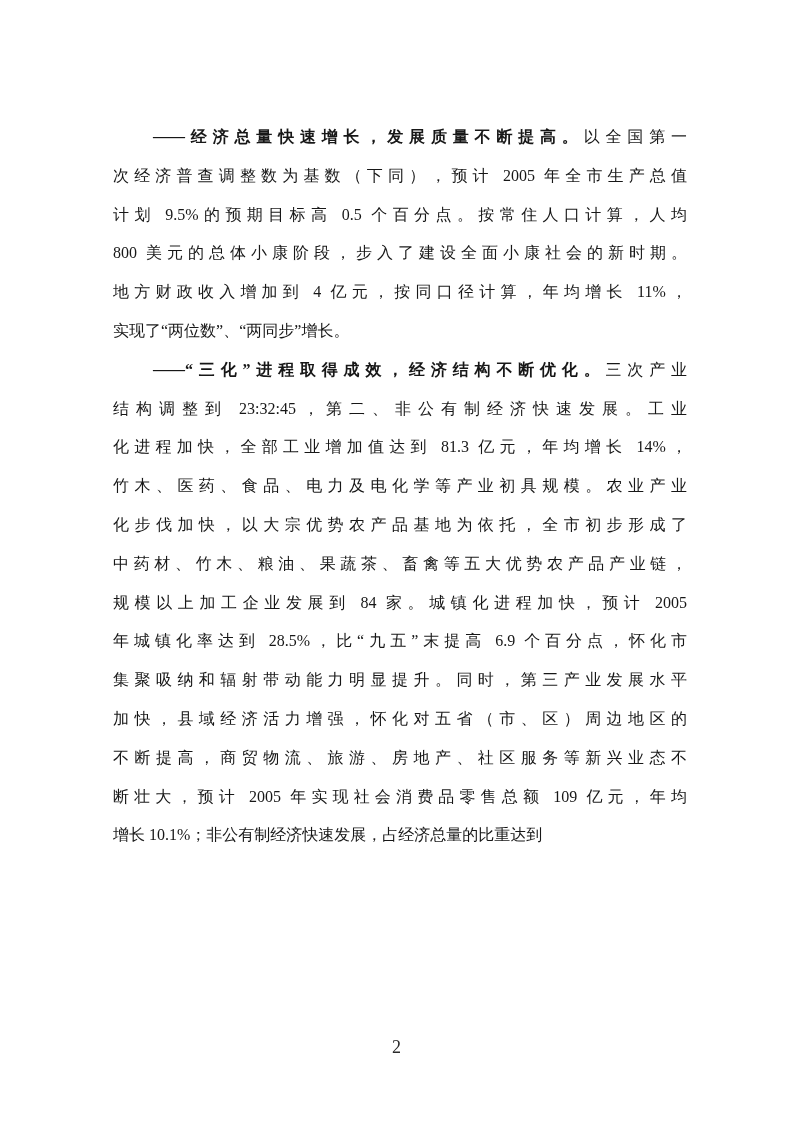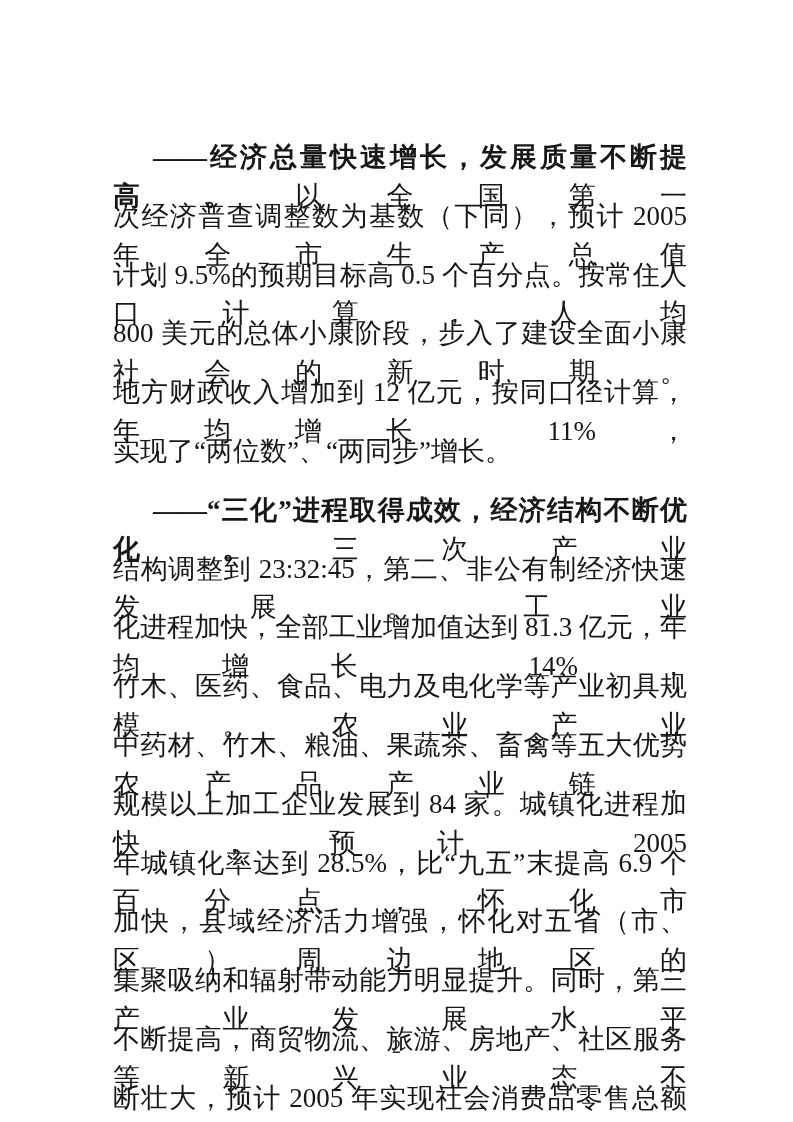--- a/index.html
+++ b/index.html
@@ -14,29 +14,28 @@
     font-family: "Liberation Serif", "DejaVu Serif", serif;
     color: #171717;
   }
   .body-text {
     position: absolute;
     left: 113px;
     top: 118px;
     width: 574px;
   }
   .line {
-    font-size: 27px;
+    font-size: 16px;
     line-height: 38.8px;
     height: 38.8px;
     white-space: normal;
     text-align: justify;
     text-align-last: justify;
     text-justify: inter-character;
     overflow: visible;
-    margin-top: 20px;
   }
   .line.no-justify {
     text-align: right;
     text-align-last: left;
   }
   .line.indent {
     text-indent: 40px;
   }
   .seg { font-weight: normal; }
   .seg.bold { font-weight: bold; }
@@ -53,29 +52,30 @@
 </style>
 </head>
 <body>
 
 <div class="page">
   <div class="body-text">
       <div class="line indent"><span class="seg bold">——经济总量快速增长，发展质量不断提高。</span><span class="seg">以全国第一</span></div>
       <div class="line"><span class="seg">次经济普查调整数为基数（下同），预计 2005 年全市生产总值</span></div>
       <div class="line"><span class="seg">计划 9.5%的预期目标高 0.5 个百分点。按常住人口计算，人均</span></div>
       <div class="line"><span class="seg">800 美元的总体小康阶段，步入了建设全面小康社会的新时期。</span></div>
-      <div class="line"><span class="seg">地方财政收入增加到 12 亿元，按同口径计算，年均增长 11%，</span></div>
+      <div class="line"><span class="seg">地方财政收入增加到 4 亿元，按同口径计算，年均增长 11%，</span></div>
       <div class="line no-justify"><span class="seg">实现了“两位数”、“两同步”增长。</span></div>
       <div class="line indent"><span class="seg bold">——“三化”进程取得成效，经济结构不断优化。</span><span class="seg">三次产业</span></div>
       <div class="line"><span class="seg">结构调整到 23:32:45，第二、非公有制经济快速发展。工业</span></div>
       <div class="line"><span class="seg">化进程加快，全部工业增加值达到 81.3 亿元，年均增长 14%，</span></div>
       <div class="line"><span class="seg">竹木、医药、食品、电力及电化学等产业初具规模。农业产业</span></div>
+      <div class="line"><span class="seg">化步伐加快，以大宗优势农产品基地为依托，全市初步形成了</span></div>
       <div class="line"><span class="seg">中药材、竹木、粮油、果蔬茶、畜禽等五大优势农产品产业链，</span></div>
       <div class="line"><span class="seg">规模以上加工企业发展到 84 家。城镇化进程加快，预计 2005</span></div>
       <div class="line"><span class="seg">年城镇化率达到 28.5%，比“九五”末提高 6.9 个百分点，怀化市</span></div>
+      <div class="line"><span class="seg">集聚吸纳和辐射带动能力明显提升。同时，第三产业发展水平</span></div>
       <div class="line"><span class="seg">加快，县域经济活力增强，怀化对五省（市、区）周边地区的</span></div>
-      <div class="line"><span class="seg">集聚吸纳和辐射带动能力明显提升。同时，第三产业发展水平</span></div>
       <div class="line"><span class="seg">不断提高，商贸物流、旅游、房地产、社区服务等新兴业态不</span></div>
       <div class="line"><span class="seg">断壮大，预计 2005 年实现社会消费品零售总额 109 亿元，年均</span></div>
       <div class="line no-justify"><span class="seg">增长 10.1%；非公有制经济快速发展，占经济总量的比重达到</span></div>
     </div>
   <div class="page-number">2</div>
 </div>
 
 </body></html>

